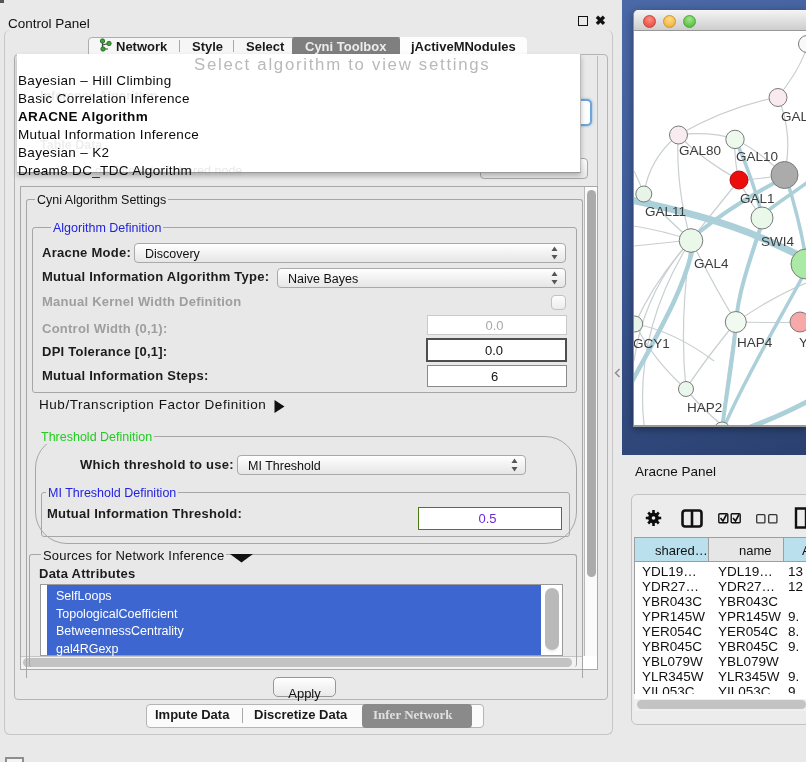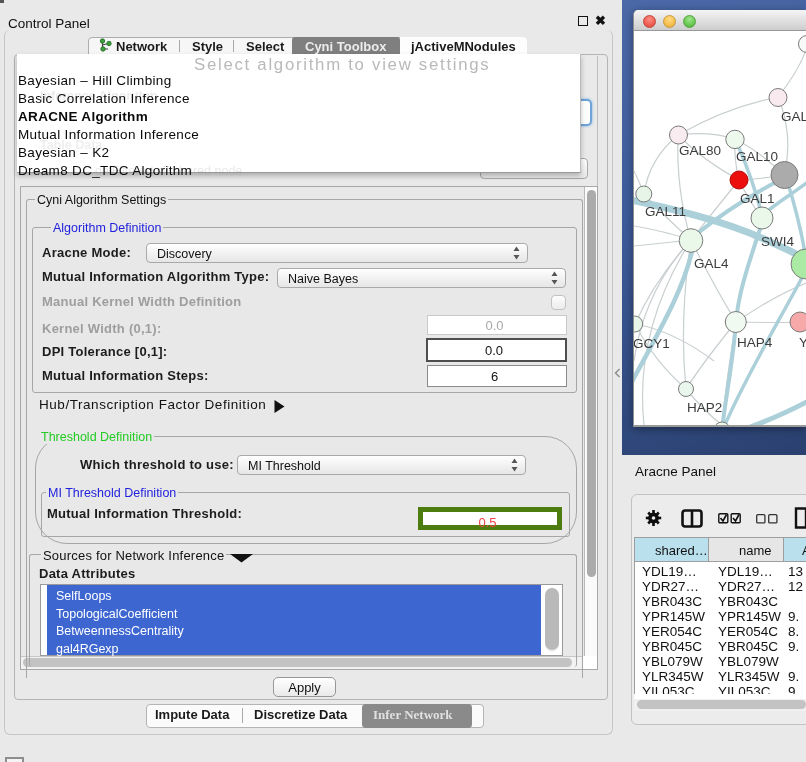--- a/index.html
+++ b/index.html
@@ -62,41 +62,41 @@
 
 <div class="gbox" style="left:26px;top:199px;width:555px;height:478px;border-bottom:none;border-radius:3px 3px 0 0;">
   <div class="gtitle" style="left:8px;color:#111;">Cyni Algorithm Settings</div>
 </div>
 
 <div class="gbox" style="left:32px;top:227px;width:543px;height:164px;">
   <div class="gtitle" style="left:6px;color:#2222dd;margin-left:12px;">Algorithm Definition</div>
 </div>
 
 <div class="lbl abs" style="left:42px;top:245px;">Aracne Mode:</div>
-<div class="combo" style="left:146px;top:243px;width:382px;">
+<div class="combo" style="left:134px;top:243px;width:432px;">
   <span class="ctext">Discovery</span>
   <svg class="arr" viewBox="0 0 9 16">
       <path d="M4.5 1.5 L7.5 6 L1.5 6 Z" fill="#555"></path>
       <path d="M4.5 14.5 L7.5 10 L1.5 10 Z" fill="#555"></path>
     </svg>
 </div>
 
 <div class="lbl abs" style="left:42px;top:269px;">Mutual Information Algorithm Type:</div>
 <div class="combo" style="left:277px;top:268px;width:289px;">
   <span class="ctext">Naive Bayes</span>
   <svg class="arr" viewBox="0 0 9 16">
       <path d="M4.5 1.5 L7.5 6 L1.5 6 Z" fill="#555"></path>
       <path d="M4.5 14.5 L7.5 10 L1.5 10 Z" fill="#555"></path>
     </svg>
 </div>
 
 <div class="lbl gray abs" style="left:42px;top:294px;">Manual Kernel Width Definition</div>
 <div class="abs" style="left:551px;top:295px;width:15px;height:15px;border:1px solid #c2c2c2;border-radius:4px;background:linear-gradient(#fdfdfd,#ececec);box-sizing:border-box;"></div>
 
-<div class="lbl gray abs" style="left:42px;top:321px;">Kernel Width (0,1):</div>
+<div class="lbl gray abs" style="left:42px;top:321px;">Control Width (0,1):</div>
 <div class="tfield" style="left:427px;top:315px;width:140px;height:20px;border:1px solid #c9c9c9;color:#a8a8a8;">0.0</div>
 
 <div class="lbl abs" style="left:42px;top:344px;">DPI Tolerance [0,1]:</div>
 <div class="tfield" style="left:426px;top:338px;width:141px;height:24px;border:2px solid #4e4e4e;color:#111;padding-top:3px;">0.0</div>
 
 <div class="lbl abs" style="left:42px;top:368px;">Mutual Information Steps:</div>
 <div class="tfield" style="left:427px;top:365px;width:140px;height:22px;border:1px solid #8a8a8a;color:#111;padding-top:3px;">6</div>
 
 <div class="abs" style="left:39px;top:397px;font-size:13.5px;letter-spacing:0.55px;color:#111;">Hub/Transcription Factor Definition</div>
 <svg class="abs" style="left:273px;top:399px;" width="13" height="15" viewBox="0 0 13 15">
@@ -112,37 +112,37 @@
   <svg class="arr" viewBox="0 0 9 16">
       <path d="M4.5 1.5 L7.5 6 L1.5 6 Z" fill="#555"></path>
       <path d="M4.5 14.5 L7.5 10 L1.5 10 Z" fill="#555"></path>
     </svg>
 </div>
 
 <div class="gbox" style="left:41px;top:492px;width:527px;height:43px;">
   <div class="gtitle" style="left:4px;color:#2222dd;">MI Threshold Definition</div>
 </div>
 <div class="lbl abs" style="left:47px;top:506px;">Mutual Information Threshold:</div>
-<div class="tfield" style="left:418px;top:507px;width:144px;height:23px;border:5px solid #4d7c0f;color:#ef4444;padding-top:3px;">0.5</div>
+<div class="tfield" style="left:418px;top:507px;width:144px;height:23px;border:1px solid #4d7c0f;color:#6d28d9;padding-top:3px;">0.5</div>
 
 <div class="gbox" style="left:29px;top:554px;width:546px;height:112px;border-bottom:none;">
   <div class="gtitle" style="left:11px;color:#111;font-size:13px;letter-spacing:0.2px;">Sources for Network Inference</div>
 </div>
 <svg class="abs" style="left:229px;top:553px;" width="25" height="10" viewBox="0 0 25 10">
     <path d="M1 1 L24 1 L12.5 9.5 Z" fill="#111"></path>
   </svg>
 <div class="lbl abs" style="left:39px;top:565.5px;font-size:13px;">Data Attributes</div>
 
 <div class="abs" style="left:40px;top:584px;width:523px;height:72px;background:#fff;border:1px solid #9a9a9a;box-sizing:border-box;"></div>
 <div class="abs" style="left:47px;top:585px;width:494px;height:70px;background:#3d66d0;"></div>
 <div class="abs" style="left:56px;top:588px;font-size:12.5px;color:#fff;line-height:17.5px;">SelfLoops<br>TopologicalCoefficient<br>BetweennessCentrality<br>gal4RGexp</div>
 <div class="abs" style="left:545px;top:588px;width:14px;height:64px;background:#f2f2f2;border-radius:7px;"></div>
 <div class="abs" style="left:545px;top:588px;width:14px;height:62px;background:#b9b9b9;border-radius:7px;"></div>
 
-<div class="abs" style="left:273px;top:677px;width:63px;height:20px;border:1px solid #979797;border-radius:5px;background:linear-gradient(#ffffff,#e9e9e9);box-sizing:border-box;text-align:center;font-size:13px;color:#111;padding-top:2px;">Apply</div>
+<div class="abs" style="left:273px;top:677px;width:63px;height:20px;border:1px solid #979797;border-radius:5px;background:linear-gradient(#ffffff,#e9e9e9);box-sizing:border-box;text-align:center;font-size:13px;color:#111;padding-top:8px;">Apply</div>
 
 <div class="abs" style="left:146px;top:704px;width:338px;height:24px;background:#fbfbfb;border:1px solid #b5b5b5;border-radius:4px;box-sizing:border-box;"></div>
 <div class="abs" style="left:242px;top:708px;width:1px;height:15px;background:#a9a9a9;"></div>
 <div class="abs" style="left:362px;top:704px;width:110px;height:24px;background:#8a8a8a;border-radius:4px;"></div>
 <div class="abs" style="left:155px;top:706.5px;font-size:13px;font-weight:bold;color:#1a1a1a;">Impute Data</div>
 <div class="abs" style="left:254px;top:706.5px;font-size:13px;font-weight:bold;color:#1a1a1a;">Discretize Data</div>
 <div class="abs" style="left:373px;top:706.5px;font-size:13px;font-weight:bold;color:#e0e0e0;font-family:Liberation Serif, serif;">Infer Network</div>
 
 <div class="abs" style="left:5px;top:757px;width:19px;height:10px;border:2px solid #8e8e8e;background:#f4f4f4;box-sizing:border-box;"></div>
 

